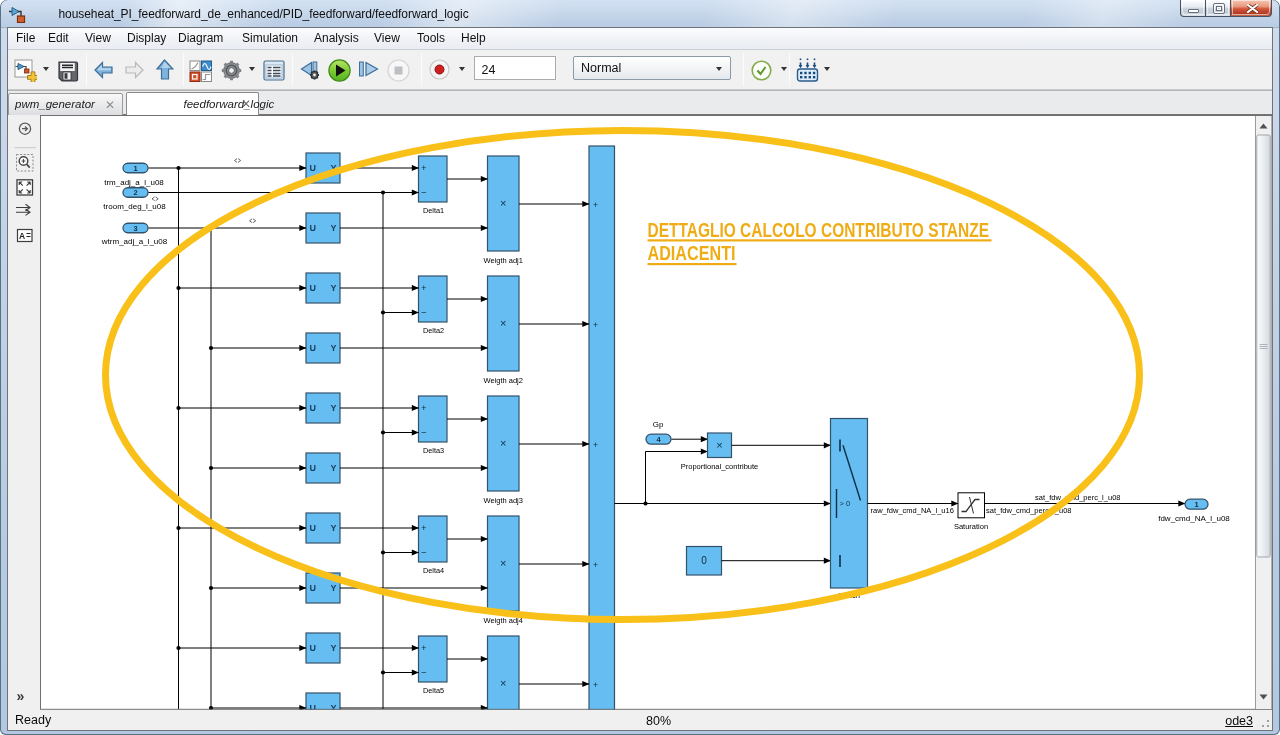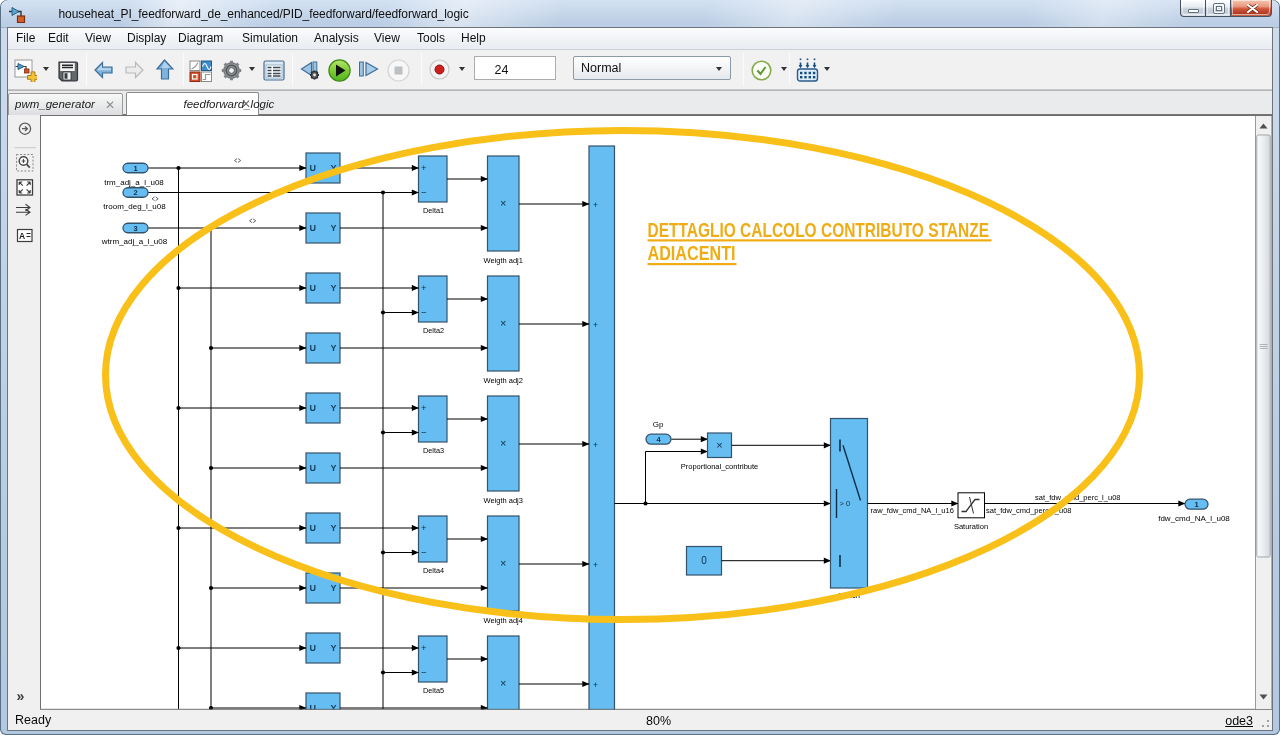--- a/index.html
+++ b/index.html
@@ -16,21 +16,21 @@
 #bmin .g { position:absolute; left:7px; top:9px; width:11px; height:3.5px; background:#fff; border:1px solid #62707e; border-radius:1px; }
 #bmax .g { position:absolute; left:8px; top:4px; width:10px; height:8.5px; border:1.6px solid #fff; outline:1px solid #62707e; border-radius:1px; background:transparent; }
 #bmax .g2 { position:absolute; left:11px; top:6.5px; width:4px; height:3.5px; border:1px solid #fff; outline:1px solid #62707e; background:#c8d0da; }
 #bclose .g { position:absolute; left:15.5px; top:3.5px; width:11px; height:9px; }
 #content { position:absolute; left:8px; top:28px; width:1264px; height:702px; background:#f0f0f1; outline:1px solid #6e737a; }
 #menubar { position:absolute; left:0; top:0; width:1264px; height:22px; background:linear-gradient(180deg,#fbfcfe 0%,#f0f2f6 55%,#e9ecf2 100%); border-bottom:1px solid #cdd1d7; }
 #menubar span { position:absolute; top:3px; font-size:12px; color:#111; }
 #toolbar { position:absolute; left:0; top:22px; width:1264px; height:40px; background:#f1f1f2; border-bottom:1px solid #c9c9c9; }
 .sep { position:absolute; top:3px; width:1px; height:33px; background:#cdcdcd; border-right:1px solid #fbfbfb; }
 .caret { position:absolute; width:0; height:0; border-left:3.6px solid transparent; border-right:3.6px solid transparent; border-top:4.2px solid #333; }
-#edit24 { position:absolute; left:465.5px; top:6px; width:82.5px; height:24px; background:#fff; border:1px solid #ababab; font-size:12.5px; padding:3px 0 0 20px; color:#111; }
+#edit24 { position:absolute; left:465.5px; top:6px; width:82.5px; height:24px; background:#fff; border:1px solid #ababab; font-size:12.5px; padding:3px 0 0 7px; color:#111; }
 #combo { position:absolute; left:565px; top:6px; width:158px; height:24px; background:linear-gradient(180deg,#ffffff,#f0f2f4 60%,#e4e8ec); border:1px solid #8b9aa7; border-radius:2px; font-size:12.5px; padding:3.5px 0 0 7px; color:#111; }
 #tabbar { position:absolute; left:0; top:62px; width:1264px; height:25px; background:#e9ebed; border-top:1px solid #b5b5b5; border-bottom:1px solid #767676; box-sizing:border-box; }
 .tab { position:absolute; font-size:11.5px; color:#1c1c1c; }
 #tab1 { left:0; top:2px; width:115px; height:23px; background:linear-gradient(180deg,#f8f8f8,#dcdee1); border:1px solid #9b9b9b; border-radius:2px 2px 0 0; }
 #tab2 { left:118px; top:0.5px; width:133px; height:24.5px; background:#fff; border:1px solid #8a8a8a; border-bottom:none; border-radius:2px 2px 0 0; }
 .tab .lbl { position:absolute; left:6px; top:4px;font-style:italic; }
 .tab .x { position:absolute; right:7px; top:4px; font-size:12px; color:#8d8d8d; }
 #tab2 .lbl { left:8.5px; top:5.2px;margin-left:48px; }
 #tab2 .x { color:#666; }
 #editor { position:absolute; left:0; top:87px; width:1264px; height:595px; }

